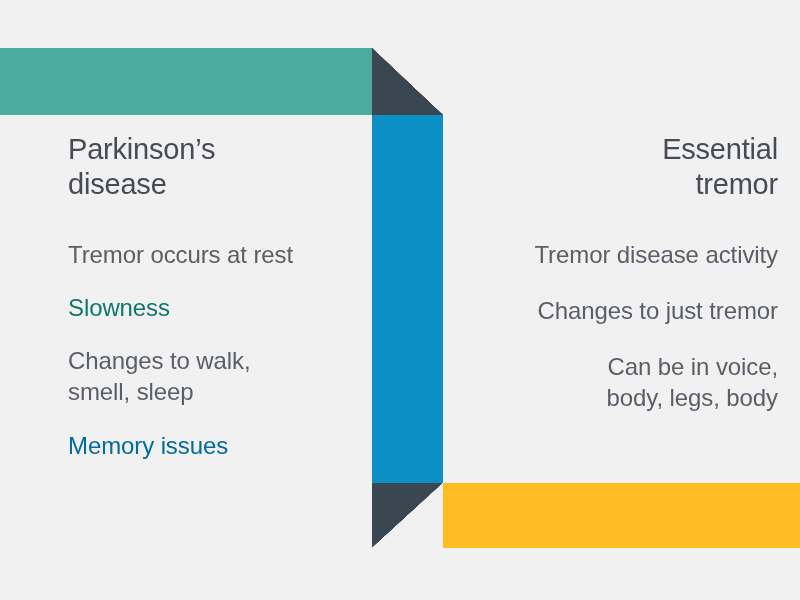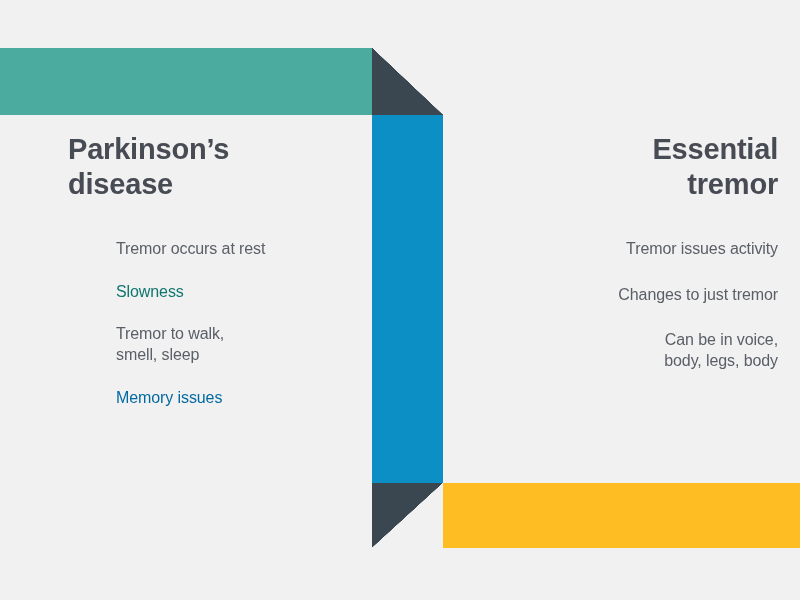--- a/index.html
+++ b/index.html
@@ -85,40 +85,39 @@
     position: absolute;
     top: 132px;
   }
   .col-left  { left: 68px;  width: 292px; }
   .col-right { left: 478px; width: 300px; text-align: right; }
 
   .col-heading {
     margin: 0 0 36px 0;
     font-size: 29px;
     line-height: 1.22;
-    font-weight: 700;
+    font-weight: 400;
     color: #474b53;
     letter-spacing: -0.2px;
     white-space: pre-line;
   }
 
   .col-list {
     list-style: none;
     margin: 0;
     padding: 0;
   }
 
   .col-list li {
-    font-size: 16px;
+    font-size: 24px;
     line-height: 1.3;
     color: #5a5e66;
     margin-bottom: 22px;
     letter-spacing: -0.1px;
     white-space: pre-line;
-    margin-left: 48px;
   }
   .col-list li:last-child { margin-bottom: 0; }
 
   .col-right .col-list li { margin-bottom: 25px; }
 </style>
 </head>
 <body>
 
 <div class="slide" style="background: rgb(241, 241, 241);">
 
@@ -131,31 +130,31 @@
   </div>
 
   <div class="columns">
 
     <div class="col col-left">
       <h2 class="col-heading" style="color: rgb(71, 75, 83);">Parkinson’s
 disease</h2>
       <ul class="col-list">
         <li style="color: rgb(90, 94, 102);">Tremor occurs at rest</li>
         <li style="color: #0f766e;">Slowness</li>
-        <li style="color: rgb(90, 94, 102);">Tremor to walk,
+        <li style="color: rgb(90, 94, 102);">Changes to walk,
 smell, sleep</li>
         <li style="color: #0369a1;">Memory issues</li>
       </ul>
     </div>
 
     <div class="col col-right">
       <h2 class="col-heading" style="color: rgb(71, 75, 83);">Essential
 tremor</h2>
       <ul class="col-list">
-        <li style="color: rgb(90, 94, 102);">Tremor issues activity</li>
+        <li style="color: rgb(90, 94, 102);">Tremor disease activity</li>
         <li style="color: rgb(90, 94, 102);">Changes to just tremor</li>
         <li style="color: rgb(90, 94, 102);">Can be in voice,
 body, legs, body</li>
       </ul>
     </div>
 
   </div>
 </div>
 
 </body></html>

